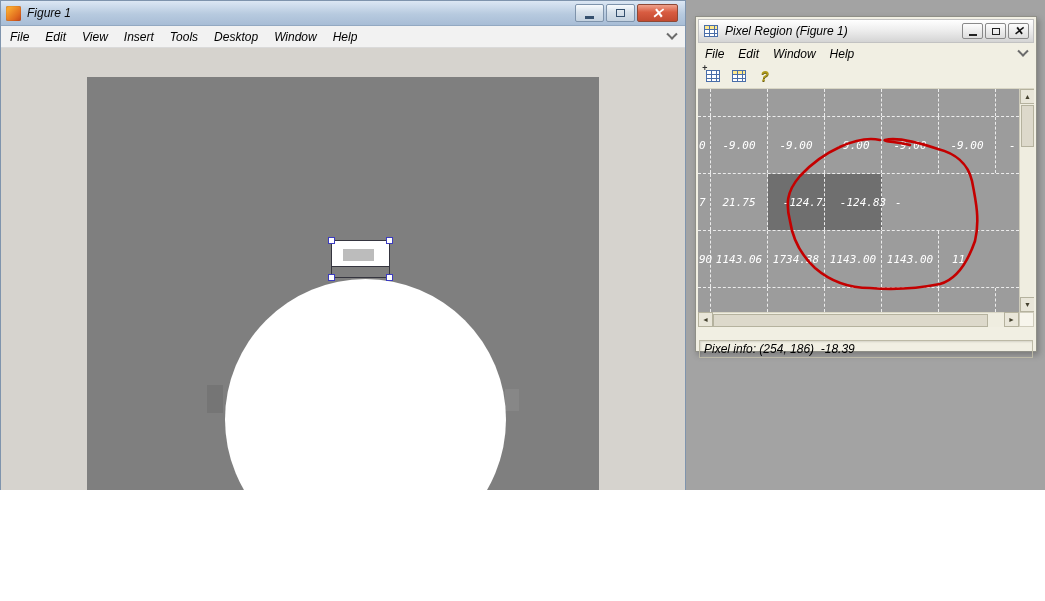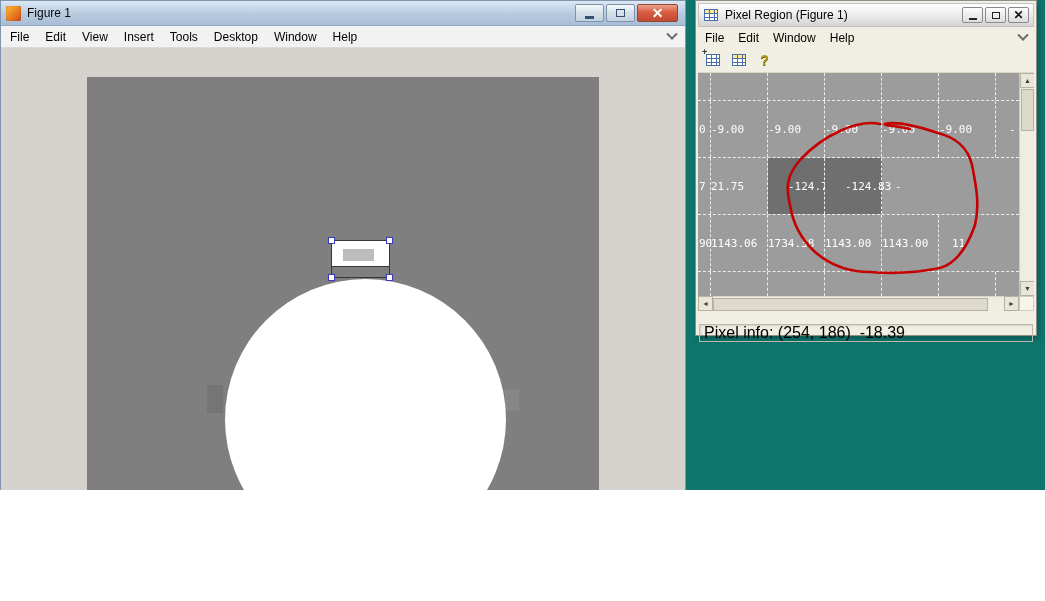--- a/index.html
+++ b/index.html
@@ -1,17 +1,17 @@
 <!DOCTYPE html>
 <html><head>
 <meta charset="utf-8">
 <style>
   * { box-sizing: border-box; margin: 0; padding: 0; }
   body { font-family: "Liberation Sans", sans-serif; }
-  .page { position: relative; width: 1045px; height: 490px; background: #0f766e; overflow: hidden; }
+  .page { position: relative; width: 1045px; height: 490px; background: #a3a3a3; overflow: hidden; font-style: italic; }
 
   
   .figwin { position: absolute; left: 0; top: 0; width: 686px; height: 601px;
             background: #d6d3ce; border: 1px solid #7f94ad; }
   .fig-titlebar { height: 25px; background: linear-gradient(#dce7f4, #b7cadf 55%, #a8bdd6);
                   border-bottom: 1px solid #93a9c2; display: flex; align-items: center; gap: 6px; padding: 0 5px; }
   .matlab-icon { width: 15px; height: 15px; border-radius: 2px;
                  background: linear-gradient(135deg, #f7a52f 20%, #e06a1e 70%, #c2451a); box-shadow: inset 0 0 1px #7e3008; }
   .fig-title { font-size: 12px; color: #0a0a0a; }
   .winbtns { margin-left: auto; display: flex; gap: 2px; padding-right: 2px; }
@@ -38,21 +38,21 @@
             background: #ffffff; border-radius: 50%; }
 
   .roi { position: absolute; left: 244px; top: 163px; width: 59px; height: 38px; border: 1px solid #35353f; }
   .roi-upper { position: absolute; left: 0; top: 0; right: 0; height: 26px; background: #ffffff; border-bottom: 1px solid #35353f; }
   .roi-smudge { position: absolute; left: 11px; top: 8px; width: 31px; height: 12px; background: #bcbcbc; }
   .handle { position: absolute; width: 7px; height: 7px; background: #ffffff; border: 1px solid #3b3bc0; }
   .h-tl { left: -4px; top: -4px; } .h-tr { right: -4px; top: -4px; }
   .h-bl { left: -4px; bottom: -4px; } .h-br { right: -4px; bottom: -4px; }
 
   
-  .pxwin { position: absolute; left: 695px; top: 0; width: 342px; height: 336px;
+  .pxwin { position: absolute; left: 695px; top: 16px; width: 342px; height: 336px;
            background: #f1efe3; border: 1px solid #8f8f87; padding: 2px;
            box-shadow: 2px 3px 6px rgba(0,0,0,0.25); }
   .px-titlebar { height: 24px; background: linear-gradient(#ffffff, #ececec 50%, #d4d4d4);
                  border: 1px solid #c2c2c2; display: flex; align-items: center; gap: 6px; padding: 0 4px; }
   .px-title { font-size: 12px; color: #000; }
   .pxbtns { margin-left: auto; display: flex; gap: 2px; }
   .pxbtn { width: 21px; height: 16px; border: 1px solid #8a8a8a; border-radius: 2px;
            background: linear-gradient(#fdfdfd, #dddddd); display: flex; align-items: center; justify-content: center; }
   .pg-min { width: 8px; height: 2px; background: #222; margin-top: 8px; }
   .pg-max { width: 8px; height: 7px; border: 1px solid #222; }
@@ -69,42 +69,42 @@
   .tbl.y { background: linear-gradient(#ffe98c 0 4px, #fff 4px); }
   .tplus { position: absolute; left: -1px; top: -4px; font-size: 9px; font-weight: bold; color: #333; }
   .help-glyph { font-size: 14px; font-weight: bold; color: #b09c1c; text-shadow: 0 1px 0 #6d5f12; }
 
   .px-body { position: relative; height: 223px; background: #9c9c9c; overflow: hidden; }
   .px-grid { position: absolute; left: 0; top: 0; width: 321px; height: 223px; overflow: hidden;
              font-family: "DejaVu Sans Mono", monospace; font-size: 11px; color: #ffffff; }
   .px-row { display: flex; height: 57px; border-bottom: 1px dashed #ececec; }
   .px-row.sp-top { height: 28px; }
   .px-row.sp-bot { height: 24px; border-bottom: none; }
-  .px-cell { width: 57px; border-right: 1px dashed #ececec; display: flex; align-items: center; }
+  .px-cell { width: 57px; border-right: 1px dashed #ececec; display: flex; align-items: center; justify-content: center; }
   .px-cell.first { width: 13px; justify-content: flex-start; padding-left: 1px; }
   .px-cell.last { flex: 1; border-right: none; justify-content: flex-start; }
   .px-cell.last span { padding-left: 13px; white-space: nowrap; }
   .px-cell.dark { background: #6f6f6f; padding-left: 20px; }
   .annot { position: absolute; left: 0; top: 0; pointer-events: none; }
 
   .vsb { position: absolute; right: 0; top: 0; width: 15px; height: 223px; background: #efede0;
          border-left: 1px solid #cfccbc; display: flex; flex-direction: column; }
   .sb-btn { width: 15px; height: 15px; flex: 0 0 15px; background: #e9e6d9; border: 1px solid #b5b29e;
             font-size: 7px; color: #44412f; display: flex; align-items: center; justify-content: center; }
   .vsb-thumb { width: 13px; height: 42px; margin: 1px; background: #ddd9cb; border: 1px solid #b5b29e; }
   .sb-fill { flex: 1; }
 
   .px-hrow { height: 15px; display: flex; background: #efede0; }
   .hsb-track { flex: 1; display: flex; background: #efede0; border-top: 1px solid #d9d6c5; }
   .hsb-thumb { width: 275px; height: 13px; margin: 1px 0; background: #ddd9cb; border: 1px solid #b5b29e; }
   .sb-corner { width: 15px; height: 15px; background: #f7f5ec; border: 1px solid #cfccbc; }
 
   .px-status { height: 22px; background: #f1efe3; display: flex; align-items: center; padding: 2px 1px 1px 1px; }
   .px-status-field { flex: 1; height: 18px; border: 1px solid #bcb9a6; box-shadow: inset 1px 1px 2px rgba(0,0,0,0.12);
-                     display: flex; align-items: center; padding: 0 4px; font-size: 16px; white-space: pre; color: #000; margin-top: 20px; }
+                     display: flex; align-items: center; padding: 0 4px; font-size: 12px; white-space: pre; color: #000; margin-top: 20px; }
 </style>
 </head>
 <body>
 
 <div class="page">
 
   <section class="figwin">
     <div class="fig-titlebar">
       <span class="matlab-icon"></span>
       <span class="fig-title">Figure 1</span>

